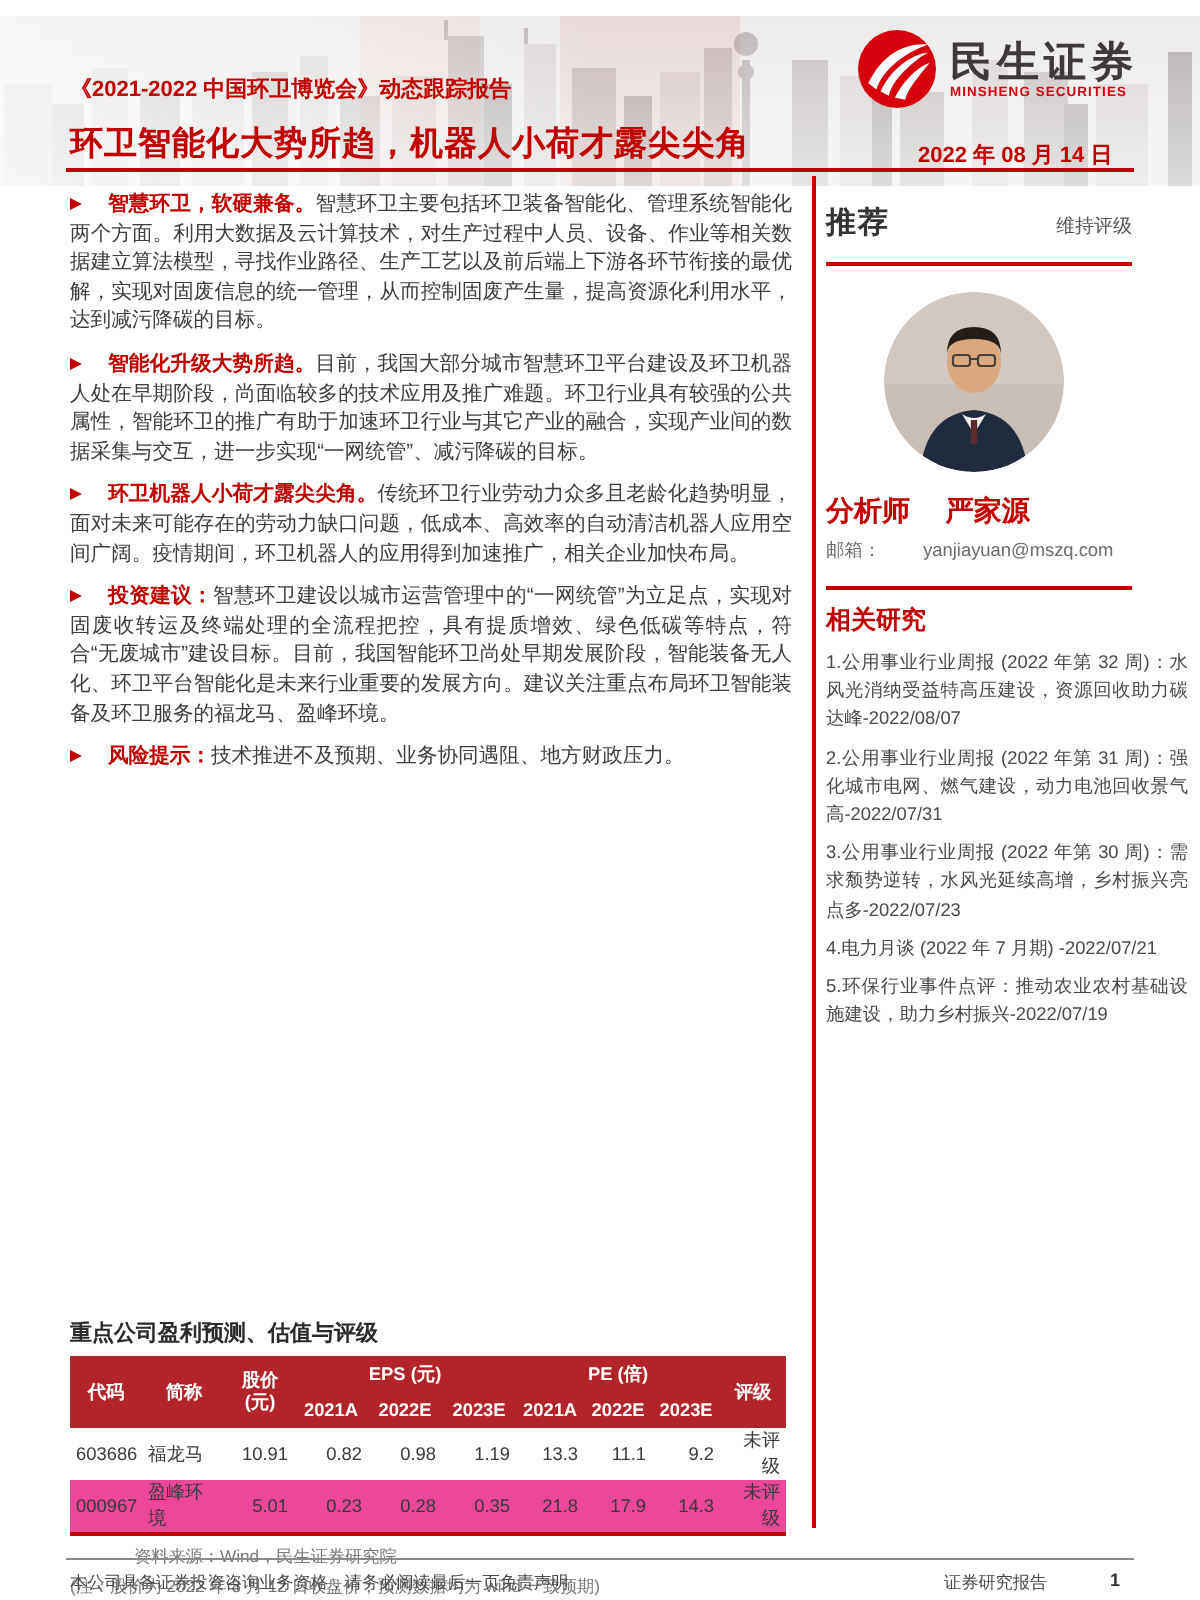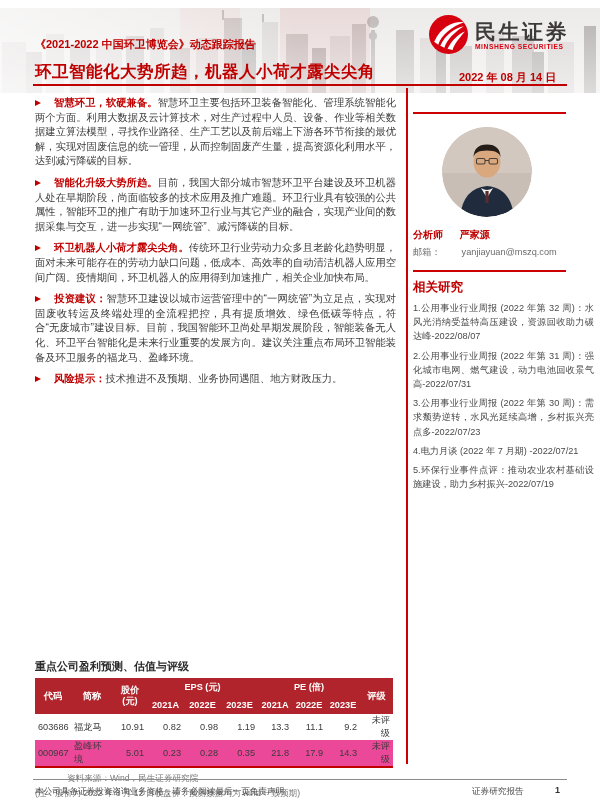--- a/index.html
+++ b/index.html
@@ -28,21 +28,21 @@
   .lead{color:#c00000;font-weight:bold;}
   
   .vrule{position:absolute;left:406px;top:88px;width:2px;height:676px;background:#cc0000;}
   .sidebar{position:absolute;left:413px;top:102px;width:181px;}
   .rating-row{display:flex;justify-content:space-between;align-items:baseline;width:153px;}
   .rating{font-size:15px;font-weight:bold;color:#333;letter-spacing:1px;}
   .rating-action{font-size:9.5px;color:#555;}
   .rline{width:153px;height:2px;background:#cc0000;margin-top:10px;}
   .photo-wrap{margin:13px 0 0 29px;width:90px;height:90px;border-radius:50%;overflow:hidden;}
   .photo{display:block;width:90px;height:90px;}
-  .an-row{margin-top:11px;font-size:10px;}
+  .an-row{margin-top:11px;font-size:14px;}
   .an-label{color:#c00000;font-weight:bold;margin-right:14px;}
   .an-name{color:#c00000;font-weight:bold;}
   .meta-row{margin-top:4px;font-size:9.2px;color:#6b6b6b;}
   .meta-label{display:inline-block;width:46px;}
   .rline2{margin-top:11px;}
   .related-title{margin-top:7px;font-size:12.5px;font-weight:bold;color:#c00000;}
   .rel-item{margin:5px 0 0 0;font-size:9.2px;line-height:14.2px;color:#4a4a4a;text-align:justify;}
   
   .tbl-block{position:absolute;left:35px;top:659px;width:358px;}
   .tbl-title{font-size:11px;font-weight:bold;color:#2b2b2b;margin-bottom:4px;}
@@ -144,20 +144,24 @@
   <div class="content">
     <p class="bullet"><span class="arrow"></span><span class="lead">智慧环卫，软硬兼备。</span><span>智慧环卫主要包括环卫装备智能化、管理系统智能化两个方面。利用大数据及云计算技术，对生产过程中人员、设备、作业等相关数据建立算法模型，寻找作业路径、生产工艺以及前后端上下游各环节衔接的最优解，实现对固废信息的统一管理，从而控制固废产生量，提高资源化利用水平，达到减污降碳的目标。</span></p>
     <p class="bullet"><span class="arrow"></span><span class="lead">智能化升级大势所趋。</span><span>目前，我国大部分城市智慧环卫平台建设及环卫机器人处在早期阶段，尚面临较多的技术应用及推广难题。环卫行业具有较强的公共属性，智能环卫的推广有助于加速环卫行业与其它产业的融合，实现产业间的数据采集与交互，进一步实现“一网统管”、减污降碳的目标。</span></p>
     <p class="bullet"><span class="arrow"></span><span class="lead">环卫机器人小荷才露尖尖角。</span><span>传统环卫行业劳动力众多且老龄化趋势明显，面对未来可能存在的劳动力缺口问题，低成本、高效率的自动清洁机器人应用空间广阔。疫情期间，环卫机器人的应用得到加速推广，相关企业加快布局。</span></p>
     <p class="bullet"><span class="arrow"></span><span class="lead">投资建议：</span><span>智慧环卫建设以城市运营管理中的“一网统管”为立足点，实现对固废收转运及终端处理的全流程把控，具有提质增效、绿色低碳等特点，符合“无废城市”建设目标。目前，我国智能环卫尚处早期发展阶段，智能装备无人化、环卫平台智能化是未来行业重要的发展方向。建议关注重点布局环卫智能装备及环卫服务的福龙马、盈峰环境。</span></p>
     <p class="bullet"><span class="arrow"></span><span class="lead">风险提示：</span><span>技术推进不及预期、业务协同遇阻、地方财政压力。</span></p>
   </div>
 
   <div class="vrule"></div>
   <aside class="sidebar">
+    <div class="rating-row">
+      <span class="rating">推荐</span>
+      <span class="rating-action">维持评级</span>
+    </div>
     <div class="rline"></div>
 
     <div class="photo-wrap">
       <svg class="photo" viewBox="0 0 90 90" aria-hidden="true">
         <defs>
             <clipPath id="pc">
               <circle cx="45" cy="45" r="45"></circle>
             </clipPath>
           </defs>
         <g clip-path="url(#pc)">

